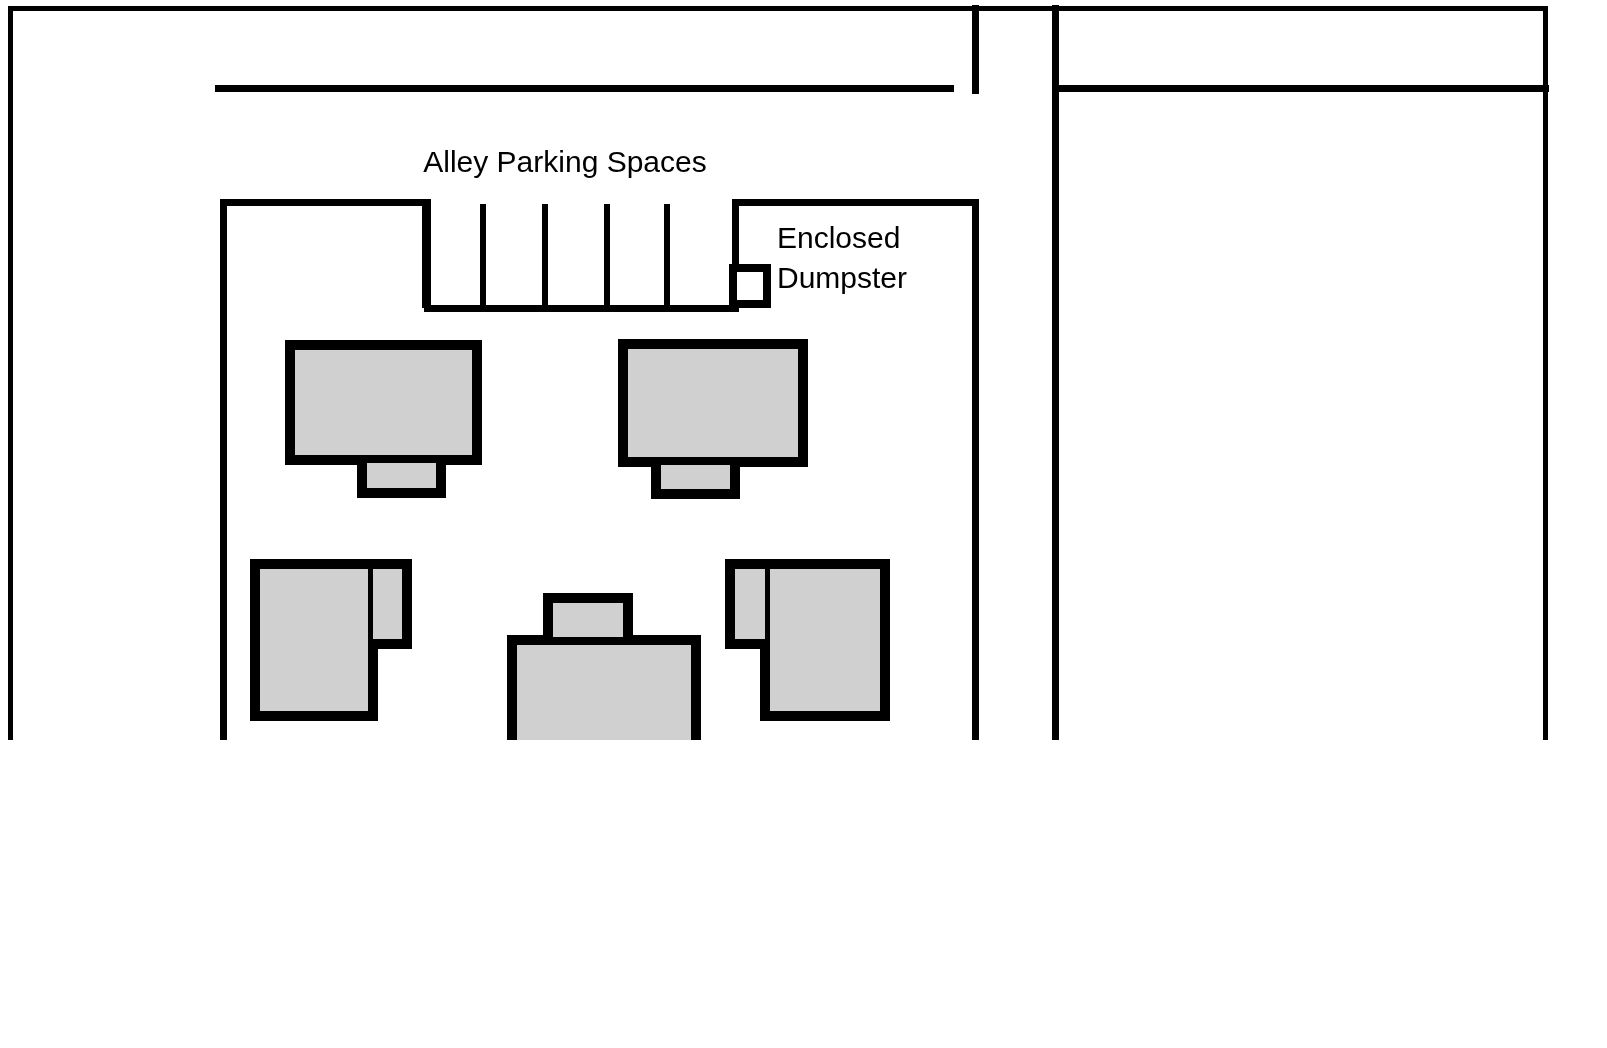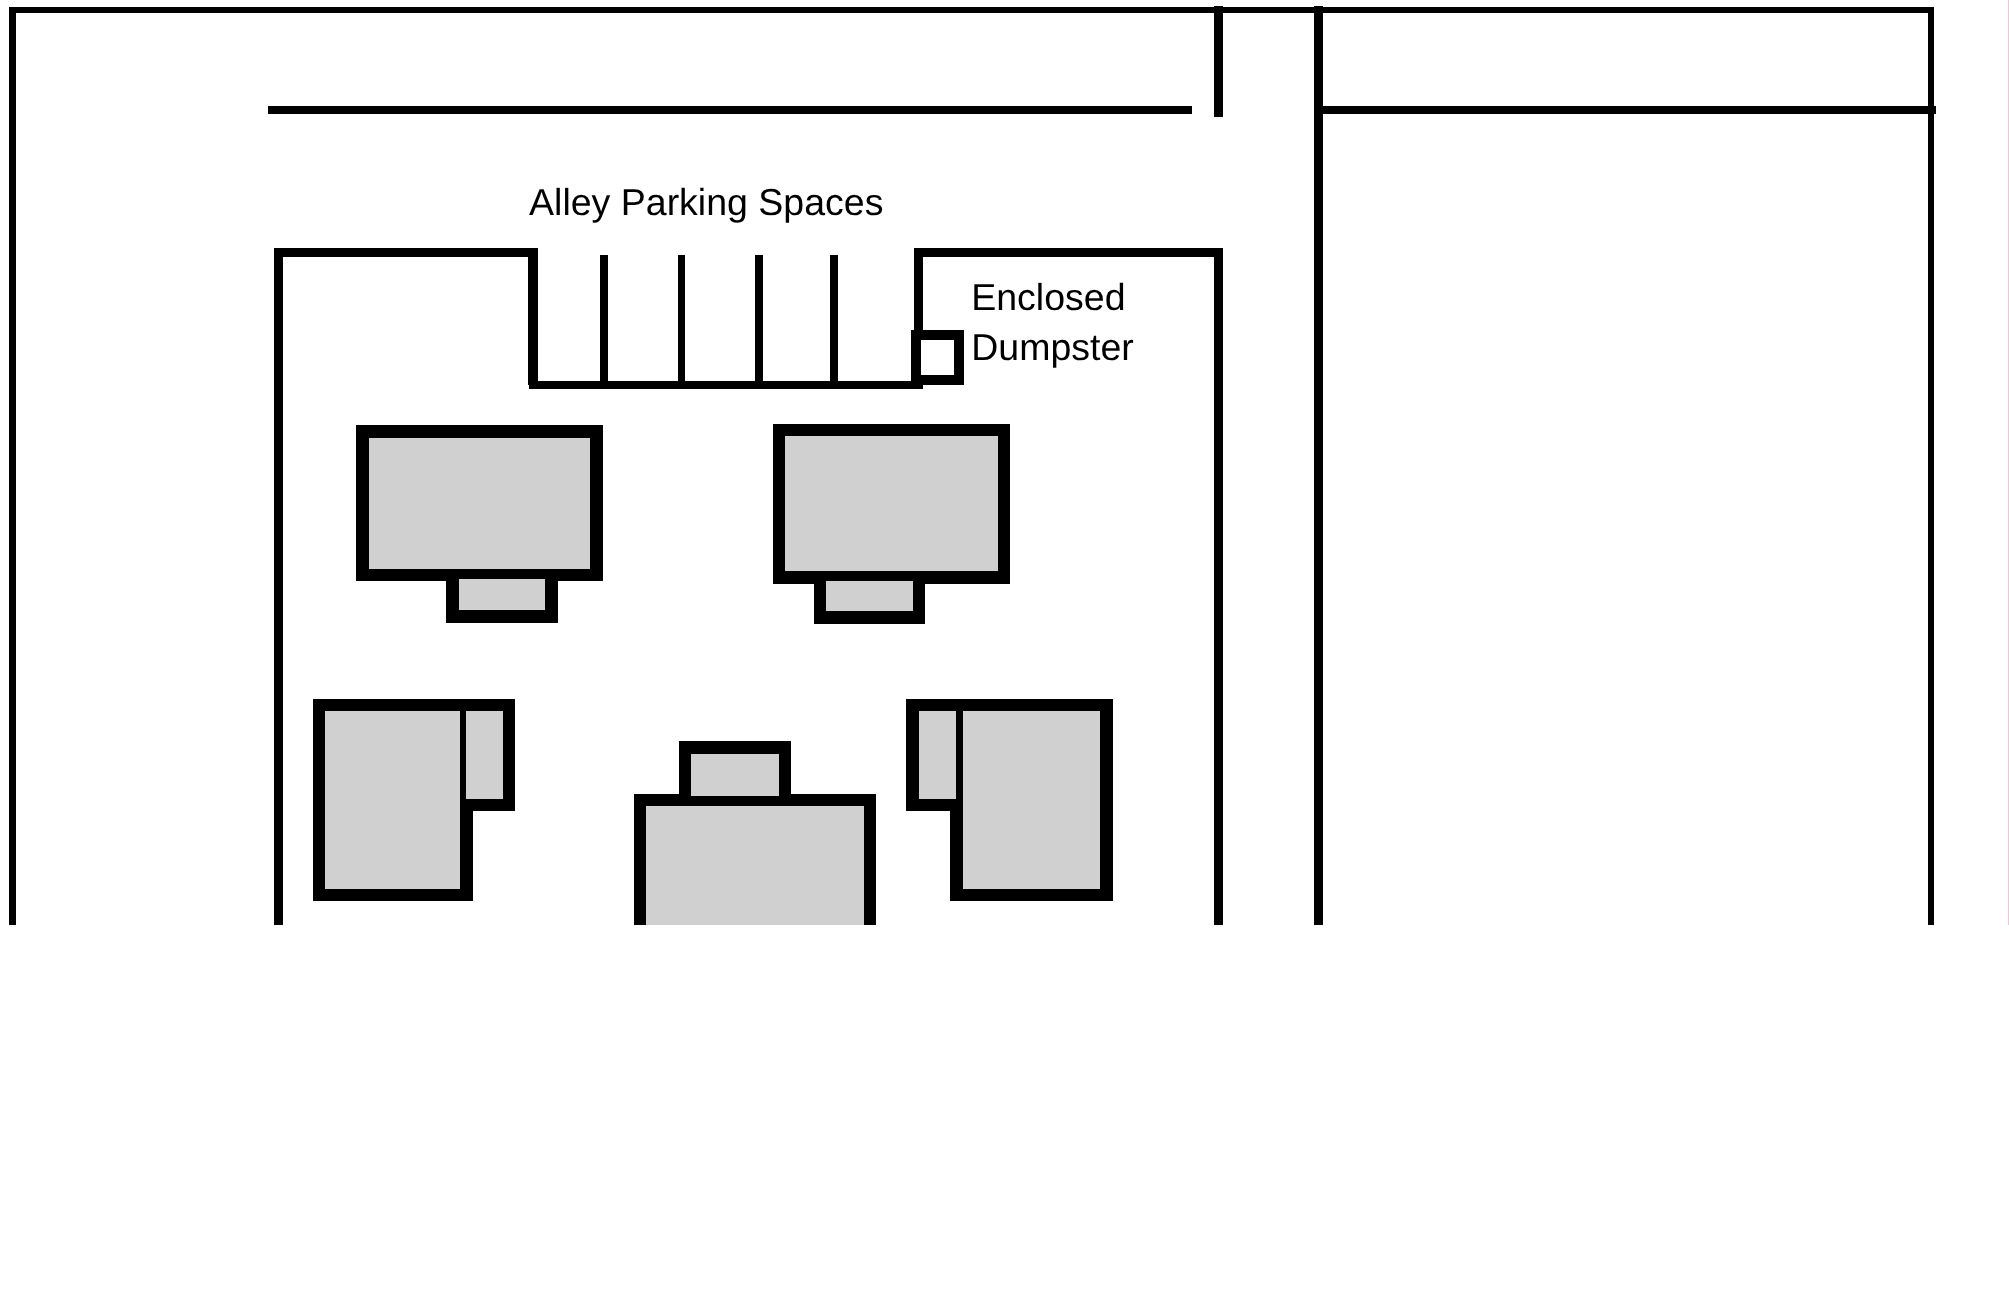--- a/index.html
+++ b/index.html
@@ -1,18 +1,18 @@
 <!DOCTYPE html>
 <html><head>
 <meta charset="utf-8">
 <title>Site Plan</title>
 <style>
   html,body{margin:0;padding:0;background:#ffffff;}
   body{font-family:"Liberation Sans",sans-serif;}
-  #canvas{position:relative;width:1607px;height:740px;background:#be185d;overflow:hidden;}
+  #canvas{position:relative;width:1607px;height:740px;background:#a16207;overflow:hidden;}
   svg{display:block;}
   .lbl{font-family:"Liberation Sans",sans-serif;fill:#000;font-size:30px;}
 </style>
 </head>
 <body>
 
 <div id="canvas">
   <svg id="plan-svg" width="1607" height="1048" viewBox="0 0 1607 1048" xmlns="http://www.w3.org/2000/svg" shape-rendering="crispEdges">
 
     <rect x="0" y="0" width="1607" height="1048" fill="#ffffff"></rect>

